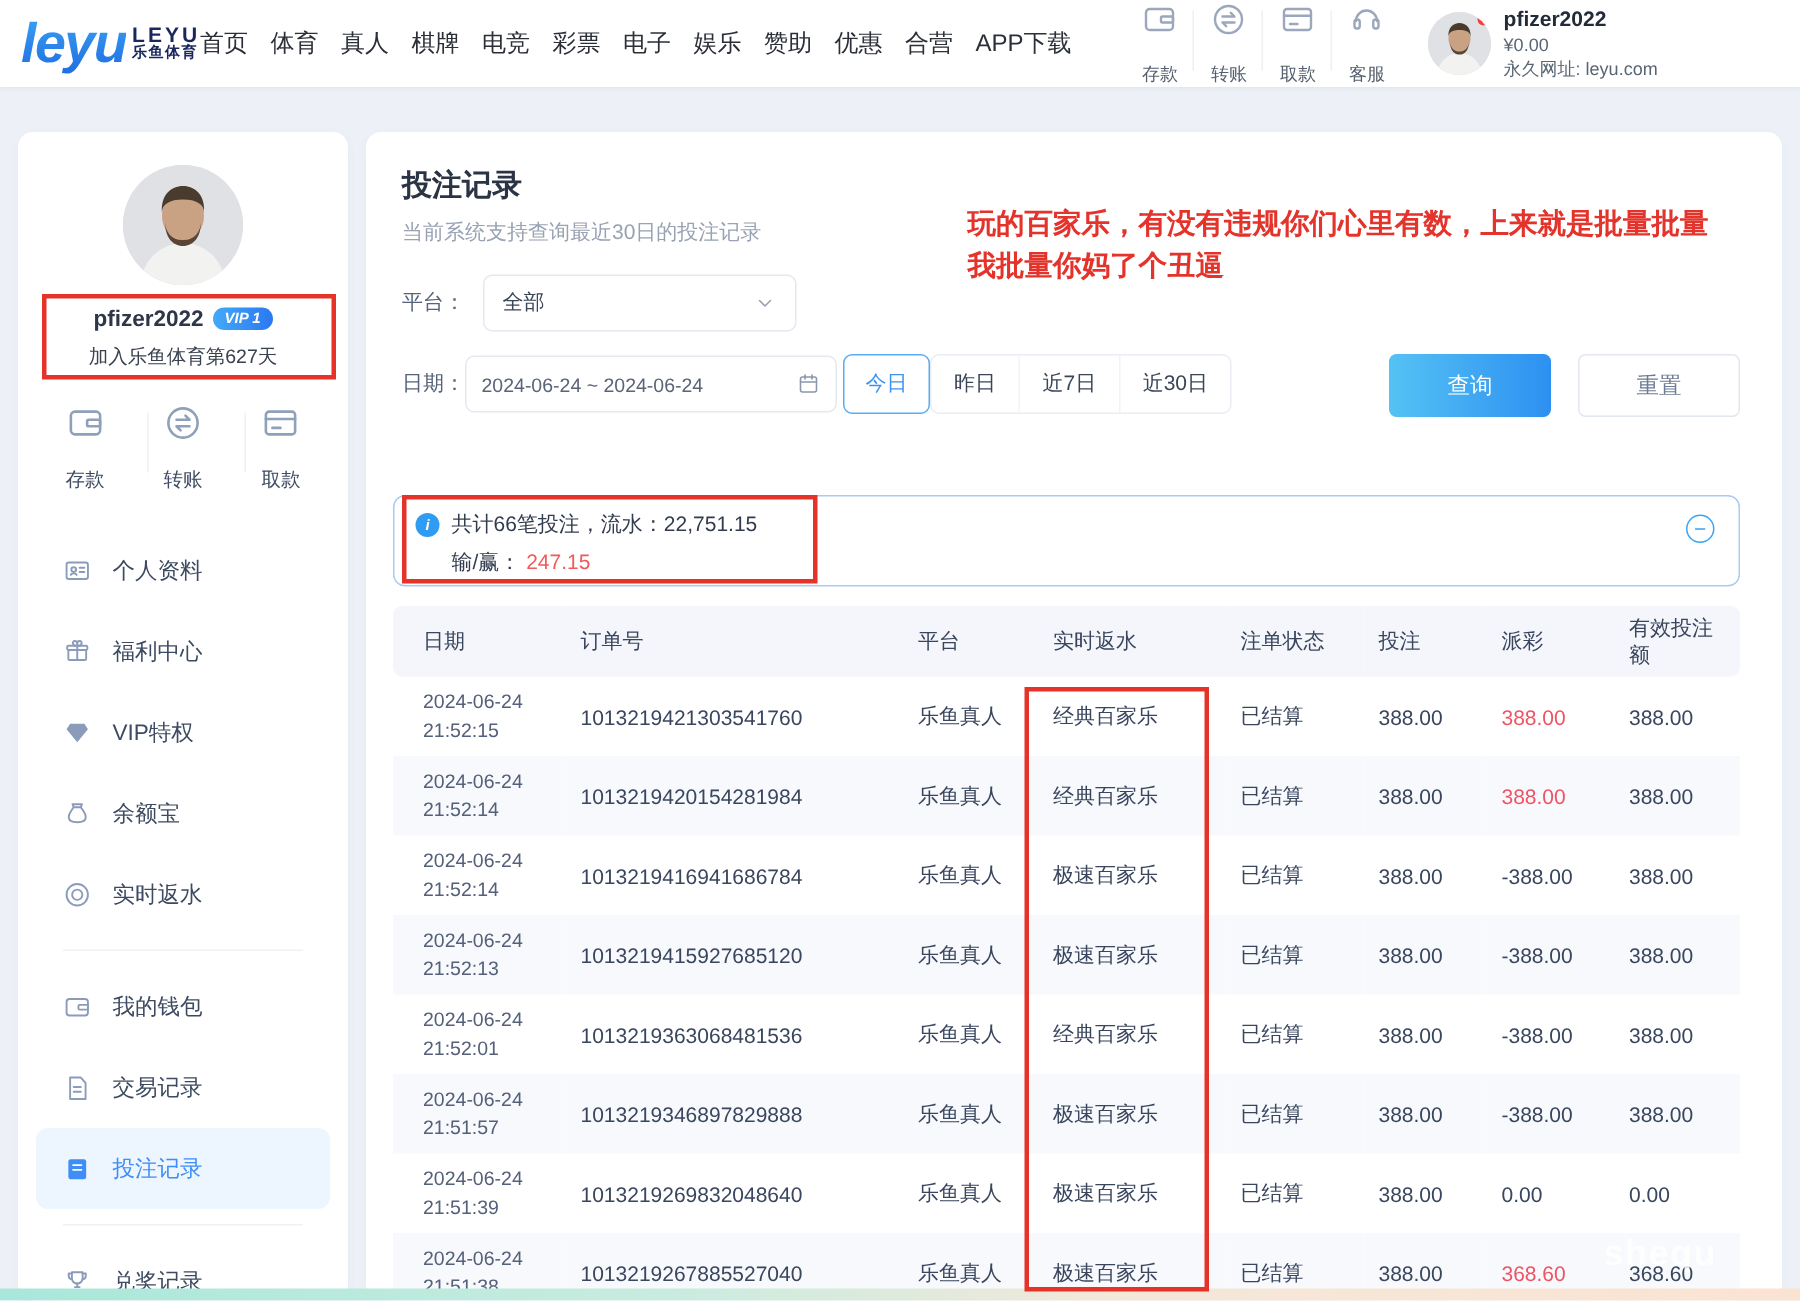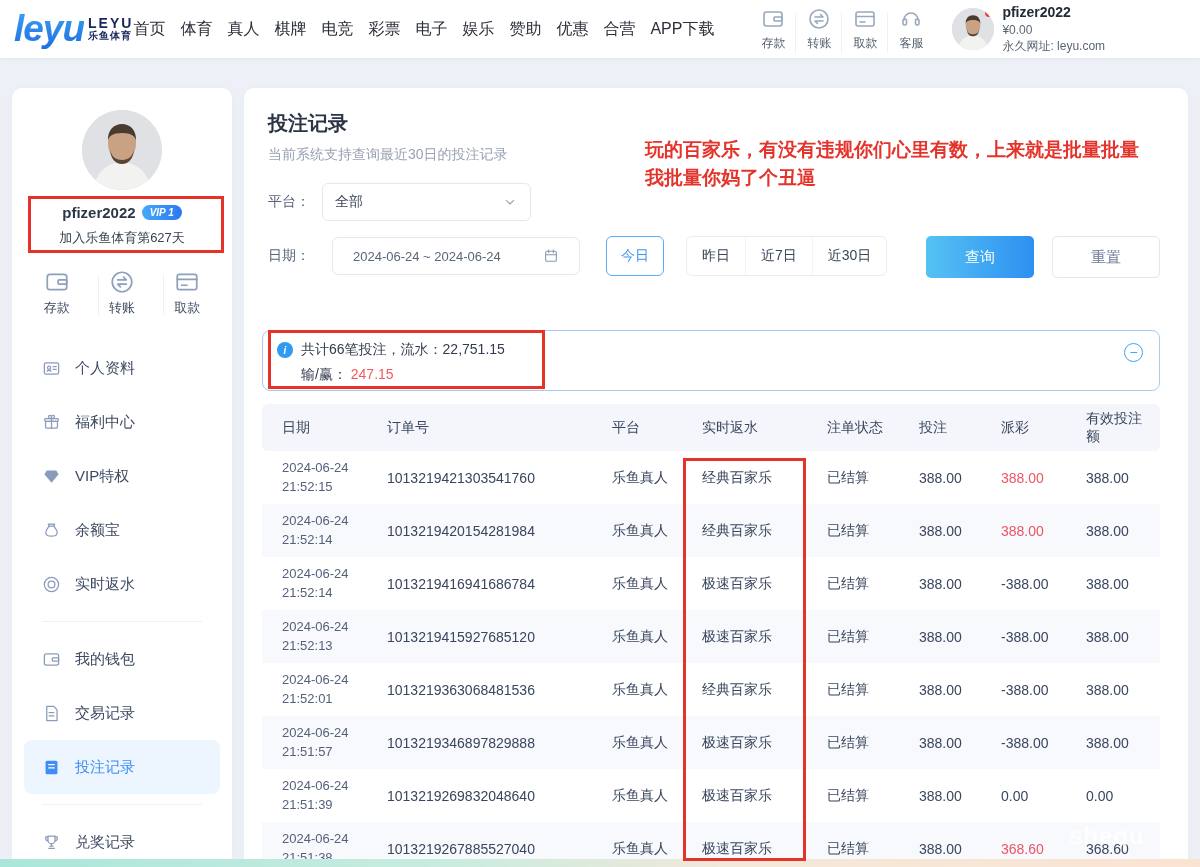--- a/index.html
+++ b/index.html
@@ -14,21 +14,21 @@
     background:linear-gradient(180deg,#3aa4f5,#1f6de0); -webkit-background-clip:text; background-clip:text; color:transparent; }
   .logo-sub { margin-left:4px; line-height:1.05; color:#18275c; }
   .logo-sub .l1 { font-size:14px; font-weight:800; letter-spacing:2px; }
   .logo-sub .l2 { font-size:10px; font-weight:700; letter-spacing:1px; }
   .nav { display:flex; gap:15px; }
   .nav a { font-size:16px; color:#2b2f38; text-decoration:none; white-space:nowrap; }
   .hacts { display:flex; margin-left:36px; align-items:center; }
   .hact { width:46px; text-align:center; color:#55606f; position:relative; cursor:pointer; }
   .hact + .hact::before { content:""; position:absolute; left:-1px; top:6px; height:40px; border-left:1px solid #eef0f4; }
   .hact .ic { width:24px; height:24px; color:#9aa7bd; }
-  .hact .lb { font-size:12px; margin-top:4px; }
+  .hact .lb { font-size:12px; margin-top:16px; }
   .huser { display:flex; margin-left:18px; align-items:center; }
   .avatar { border-radius:50%; overflow:hidden; background:#dfe1e4; position:relative; flex:0 0 auto; }
   .av-s { width:42px; height:42px; }
   .avdot { position:absolute; right:1px; top:1px; width:8px; height:8px; border-radius:50%; background:#f3403c; z-index:2; }
   .hinfo { margin-left:8px; line-height:1.35; }
   .hname { font-size:14px; color:#222b38; font-weight:700; display:flex; align-items:center; gap:6px; }
   .vip { font-size:10px; font-style:italic; font-weight:800; color:#fff; padding:2px 8px; border-radius:9px;
     background:linear-gradient(90deg,#43aaf8,#2b78f2); white-space:nowrap; }
   .hbal,.hurl { font-size:12px; color:#5a6574; display:flex; align-items:center; gap:4px; }
   .ic { display:inline-block; vertical-align:middle; }
@@ -56,23 +56,23 @@
   .main { position:absolute; left:244px; top:88px; width:944px; height:779px; background:#fff;
     border-radius:10px; box-shadow:0 2px 8px rgba(30,50,90,.04); }
   .m-title { position:absolute; left:24px; top:22px; font-size:20px; font-weight:700; color:#2b3445; }
   .m-sub { position:absolute; left:24px; top:58px; font-size:14px; color:#98a2b3; }
   .f-label { font-size:14px; color:#57637a; }
   .row-plat { position:absolute; left:24px; top:95px; display:flex; align-items:center; gap:12px; }
   .select { width:209px; height:38px; border:1px solid #e4e8ef; border-radius:6px; background:#fff;
     display:flex; align-items:center; justify-content:space-between; padding:0 12px; cursor:pointer; }
   .select .val { font-size:14px; color:#3a4658; }
   .select .ic { width:16px; height:16px; color:#98a2b3; }
-  .row-date { position:absolute; left:24px; top:148px; display:flex; align-items:center; gap:22px; }
+  .row-date { position:absolute; left:24px; top:148px; display:flex; align-items:center; gap:0; }
   .dinput { width:248px; height:38px; border:1px solid #e4e8ef; border-radius:6px; background:#fff;
-    display:flex; align-items:center; justify-content:space-between; padding:0 20px; cursor:text; }
+    display:flex; align-items:center; justify-content:space-between; padding:0 10px; cursor:text; }
   .dinput .val { font-size:13px; color:#5a6578; }
   .dinput .ic { width:16px; height:16px; color:#8a97ad; }
   .btn-today { width:58px; height:40px; border:1px solid #57aef5; color:#3f93ef; background:#fff;
     border-radius:6px; font-size:14px; margin-left:4px; cursor:pointer; }
   .seg { display:flex; height:40px; border:1px solid #e9edf3; border-radius:6px; background:#fff; align-items:stretch; }
   .seg button { background:none; border:none; font-size:14px; color:#3a4658; padding:0 15px; cursor:pointer; }
   .seg button + button { border-left:1px solid #f1f3f7; }
   .row-act { position:absolute; right:28px; top:148px; display:flex; gap:18px; }
   .btn-q { width:108px; height:42px; border:none; border-radius:5px; color:#fff; font-size:15px; cursor:pointer;
     background:linear-gradient(90deg,#55c2f4,#2d90f1); }

